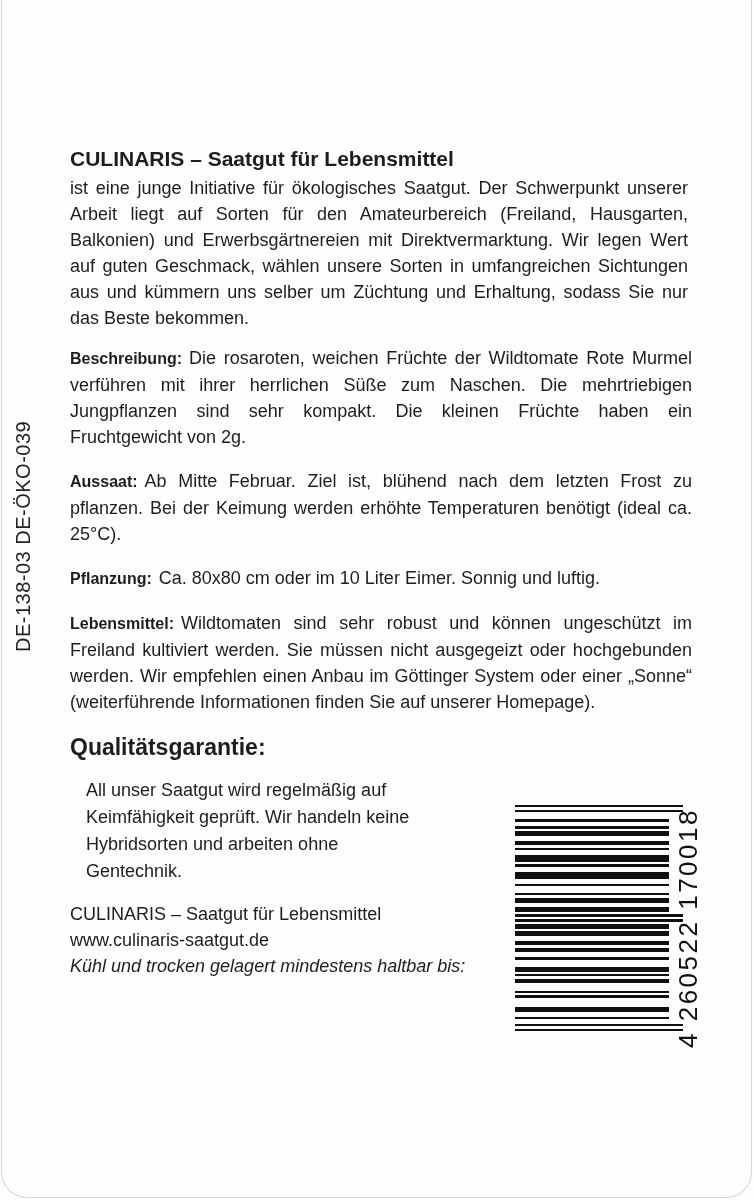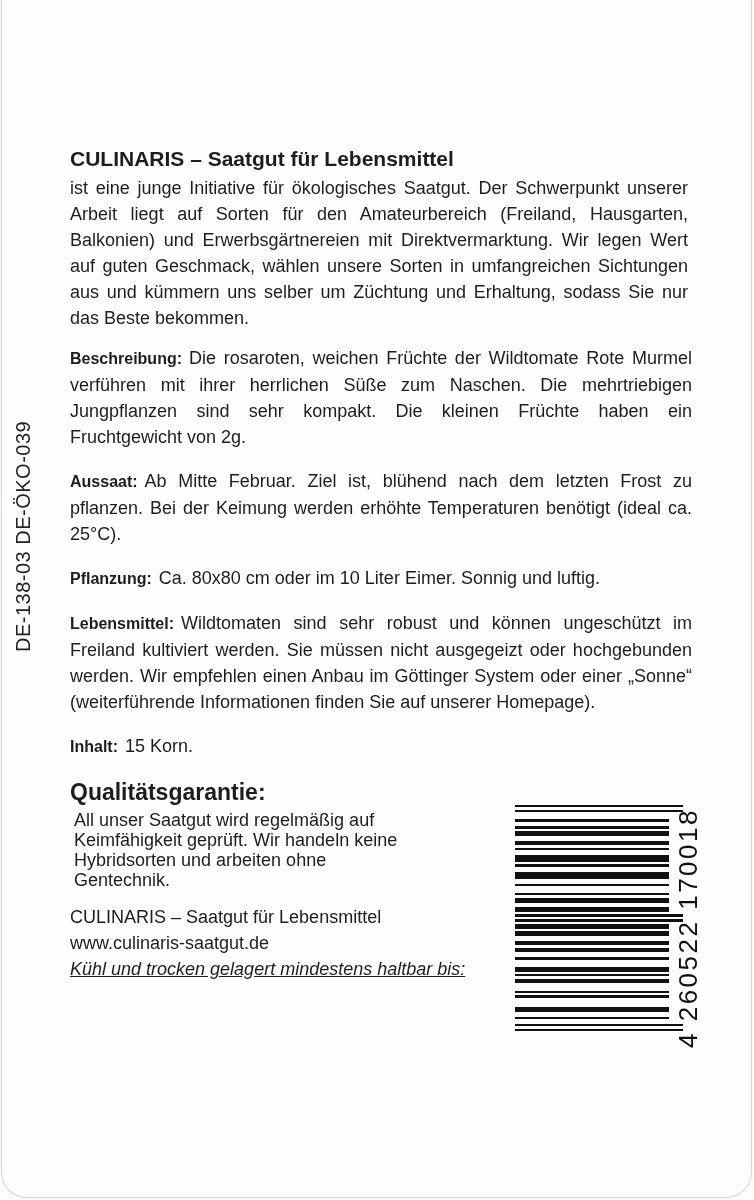--- a/index.html
+++ b/index.html
@@ -63,30 +63,30 @@
     font-size: 16px;
     margin-right: 7px;
   }
   .quality-heading {
     font-size: 23px;
     font-weight: bold;
     line-height: 28px;
     margin: 0;
   }
   .quality-text {
-    margin: 4px;
+    margin: 16px;
     width: 345px;
-    line-height: 20px;
+    line-height: 27px;
   }
   .footer-block {
     margin-top: 14px;
     line-height: 26px;
   }
   .footer-line { margin: 0; }
-  .storage-note { font-style: italic; text-decoration: underline; }
+  .storage-note { font-style: italic; }
   
   .barcode {
     position: absolute;
     left: 515px; top: 805px;
     width: 195px; height: 226px;
   }
   .barcode-bars {
     position: relative;
     width: 100%; height: 100%;
   }
@@ -133,23 +133,20 @@
 
     <p class="section">
       <span class="run-in-label">Pflanzung:</span><span>Ca. 80x80 cm oder im 10 Liter Eimer. Sonnig und luftig.</span>
     </p>
 
 
     <p class="section">
       <span class="run-in-label">Lebensmittel:</span><span>Wildtomaten sind sehr robust und können ungeschützt im Freiland kultiviert werden. Sie müssen nicht ausgegeizt oder hochgebunden werden. Wir empfehlen einen Anbau im Göttinger System oder einer „Sonne“ (weiterführende Informationen finden Sie auf unserer Homepage).</span>
     </p>
 
-    <p class="section">
-      <span class="run-in-label">Inhalt:</span><span>15 Korn.</span>
-    </p>
 
     <h2 class="quality-heading">Qualitätsgarantie:</h2>
 
     <p class="quality-text">All unser Saatgut wird regelmäßig auf Keimfähigkeit geprüft. Wir handeln keine Hybridsorten und arbeiten ohne Gentechnik.</p>
 
     <div class="footer-block">
       <p class="footer-line">CULINARIS – Saatgut für Lebensmittel</p>
       <p class="footer-line">www.culinaris-saatgut.de</p>
       <p class="footer-line storage-note">Kühl und trocken gelagert mindestens haltbar bis:</p>
     </div>

